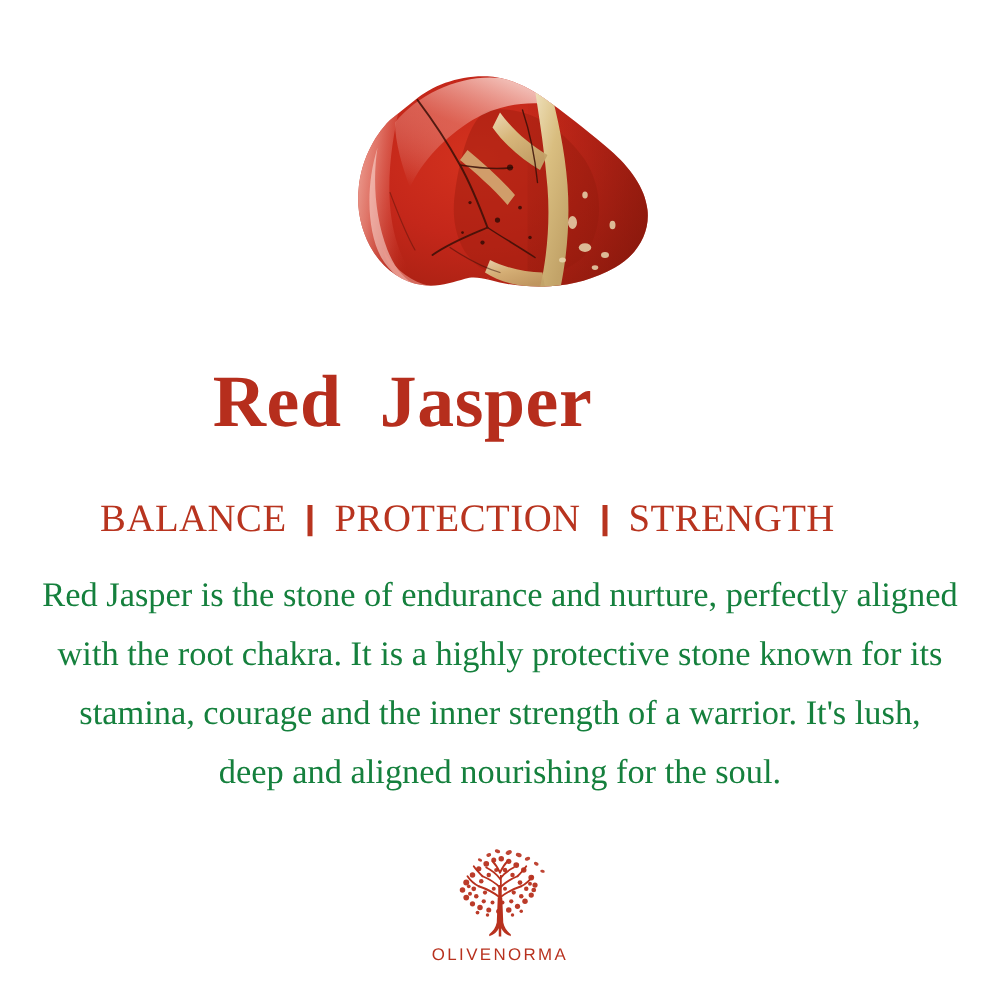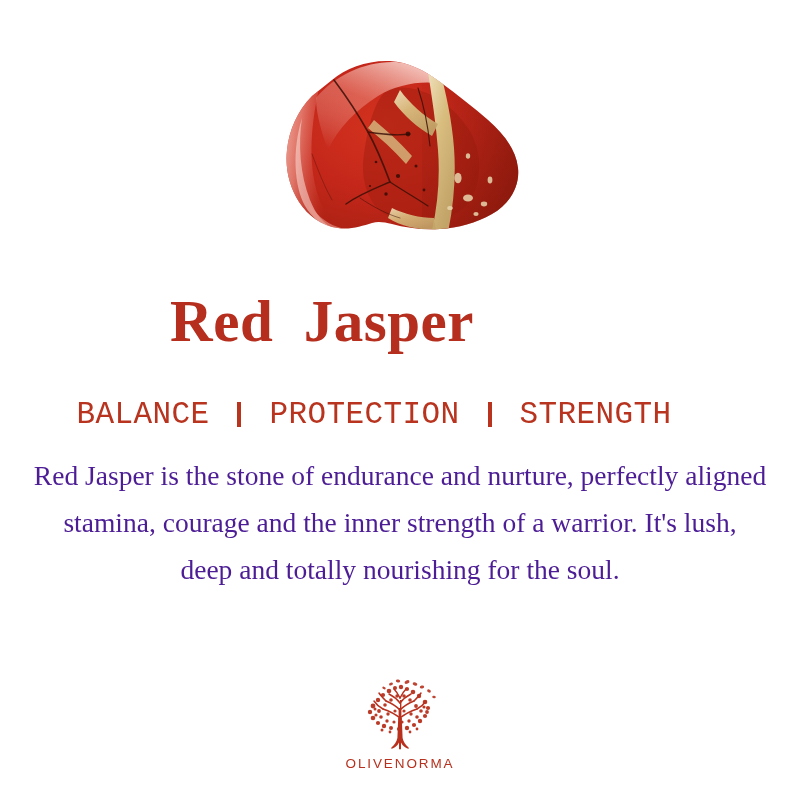--- a/index.html
+++ b/index.html
@@ -58,21 +58,21 @@
   }
 
   
   .keywords {
     position: absolute;
     left: 0;
     top: 396px;
     width: 748px;
     text-align: center;
     color: #B8341F;
-    font-family: Liberation Mono, monospace;
+    font-family: Liberation Serif, serif;
     font-size: 31px;
     line-height: 38px;
     letter-spacing: 0.4px;
     white-space: nowrap;
   }
   .keywords .kw { display: inline; }
   .keywords .sep {
     display: inline-block;
     width: 4px;
     height: 25px;
@@ -81,21 +81,21 @@
     vertical-align: -4px;
   }
 
   
   .desc {
     position: absolute;
     left: 8px;
     top: 452px;
     width: 784px;
     text-align: center;
-    color: #4c1d95;
+    color: #15803d;
     font-family: "Liberation Serif", "DejaVu Serif", serif;
     font-size: 27.5px;
     line-height: 47px;
   }
   .desc .line { display: block; white-space: nowrap; }
 
   
   .logo {
     position: absolute;
     left: 0;
@@ -243,22 +243,23 @@
   <div class="keywords">
     <span class="kw">BALANCE</span>
     <span class="sep"></span>
     <span class="kw">PROTECTION</span>
     <span class="sep"></span>
     <span class="kw">STRENGTH</span>
   </div>
 
   <div class="desc">
     <span class="line">Red Jasper is the stone of endurance and nurture, perfectly aligned</span>
+    <span class="line">with the root chakra. It is a highly protective stone known for its</span>
     <span class="line">stamina, courage and the inner strength of a warrior. It's lush,</span>
-    <span class="line">deep and totally nourishing for the soul.</span>
+    <span class="line">deep and aligned nourishing for the soul.</span>
   </div>
 
   <div class="logo">
     <svg class="logo-tree" viewBox="0 0 86 76">
       <g fill="#B8311E">
 
         <path d="M41.2,40 L44.8,40 L45.6,60 C46.4,64 48.6,67 51.6,69.4 L51.6,71
                  C47.6,69.6 45.2,67.4 44,64.6 L44,71.2 L42,71.2 L42,64.6
                  C40.8,67.4 38.4,69.6 34.4,71 L34.4,69.4
                  C37.4,67 39.6,64 40.4,60 Z"></path>

